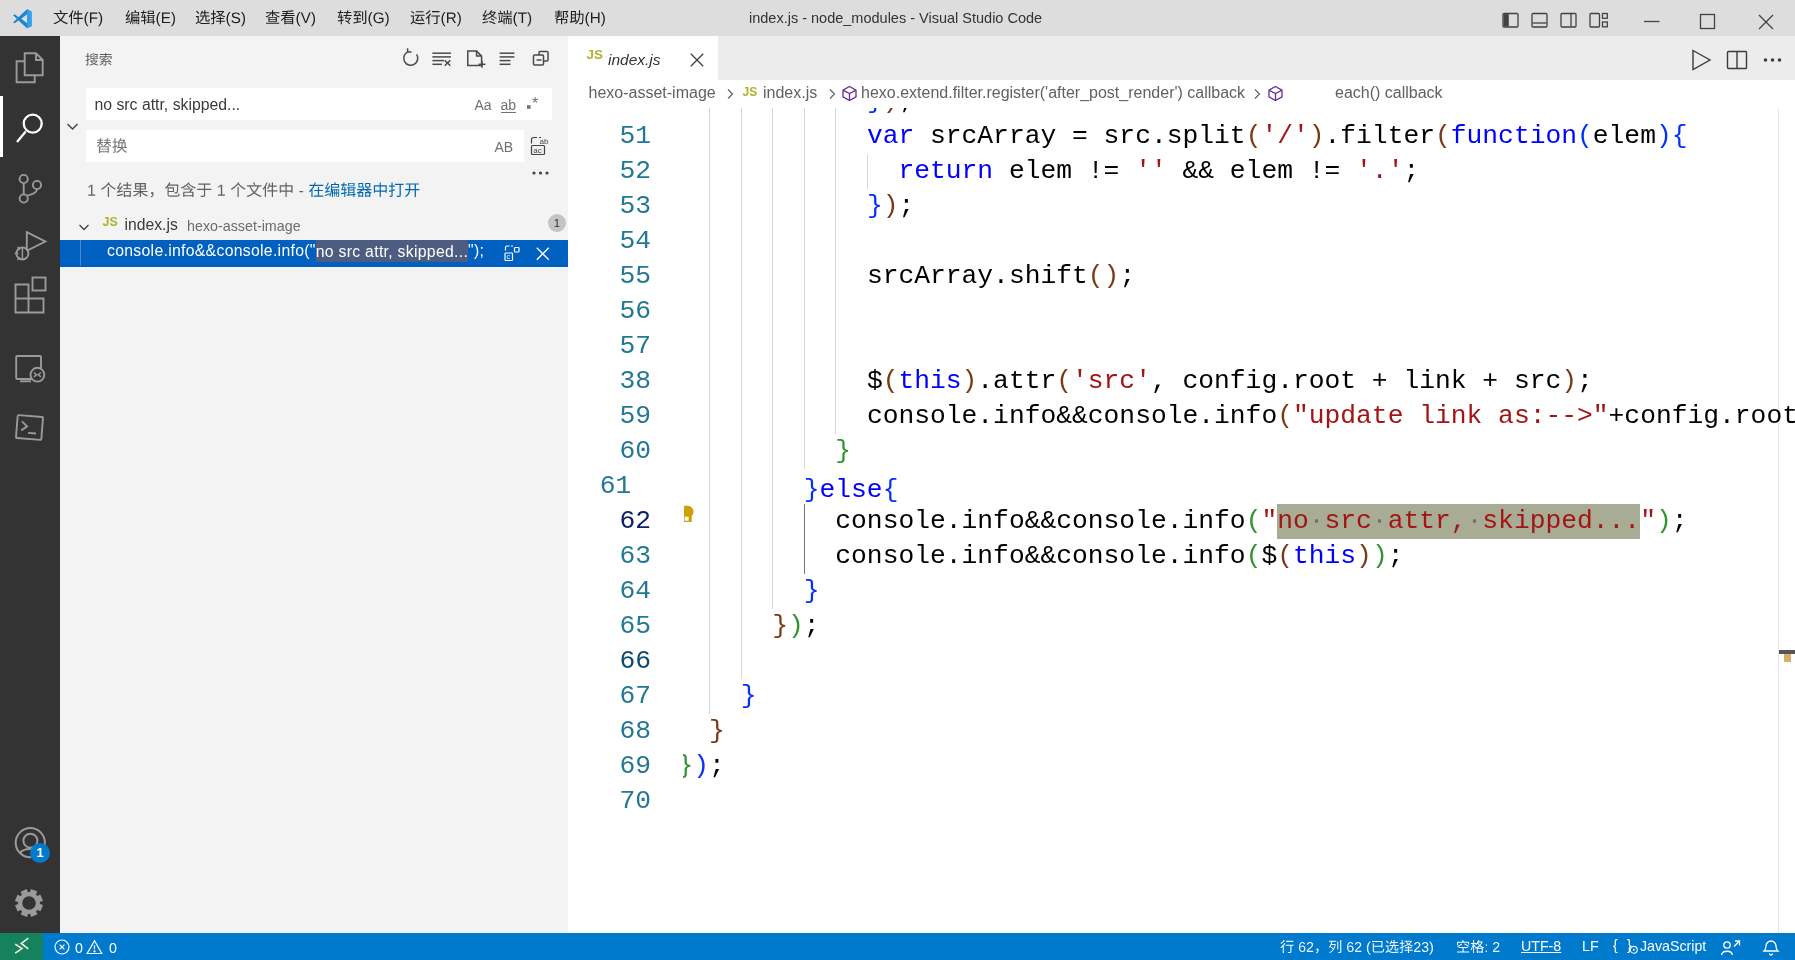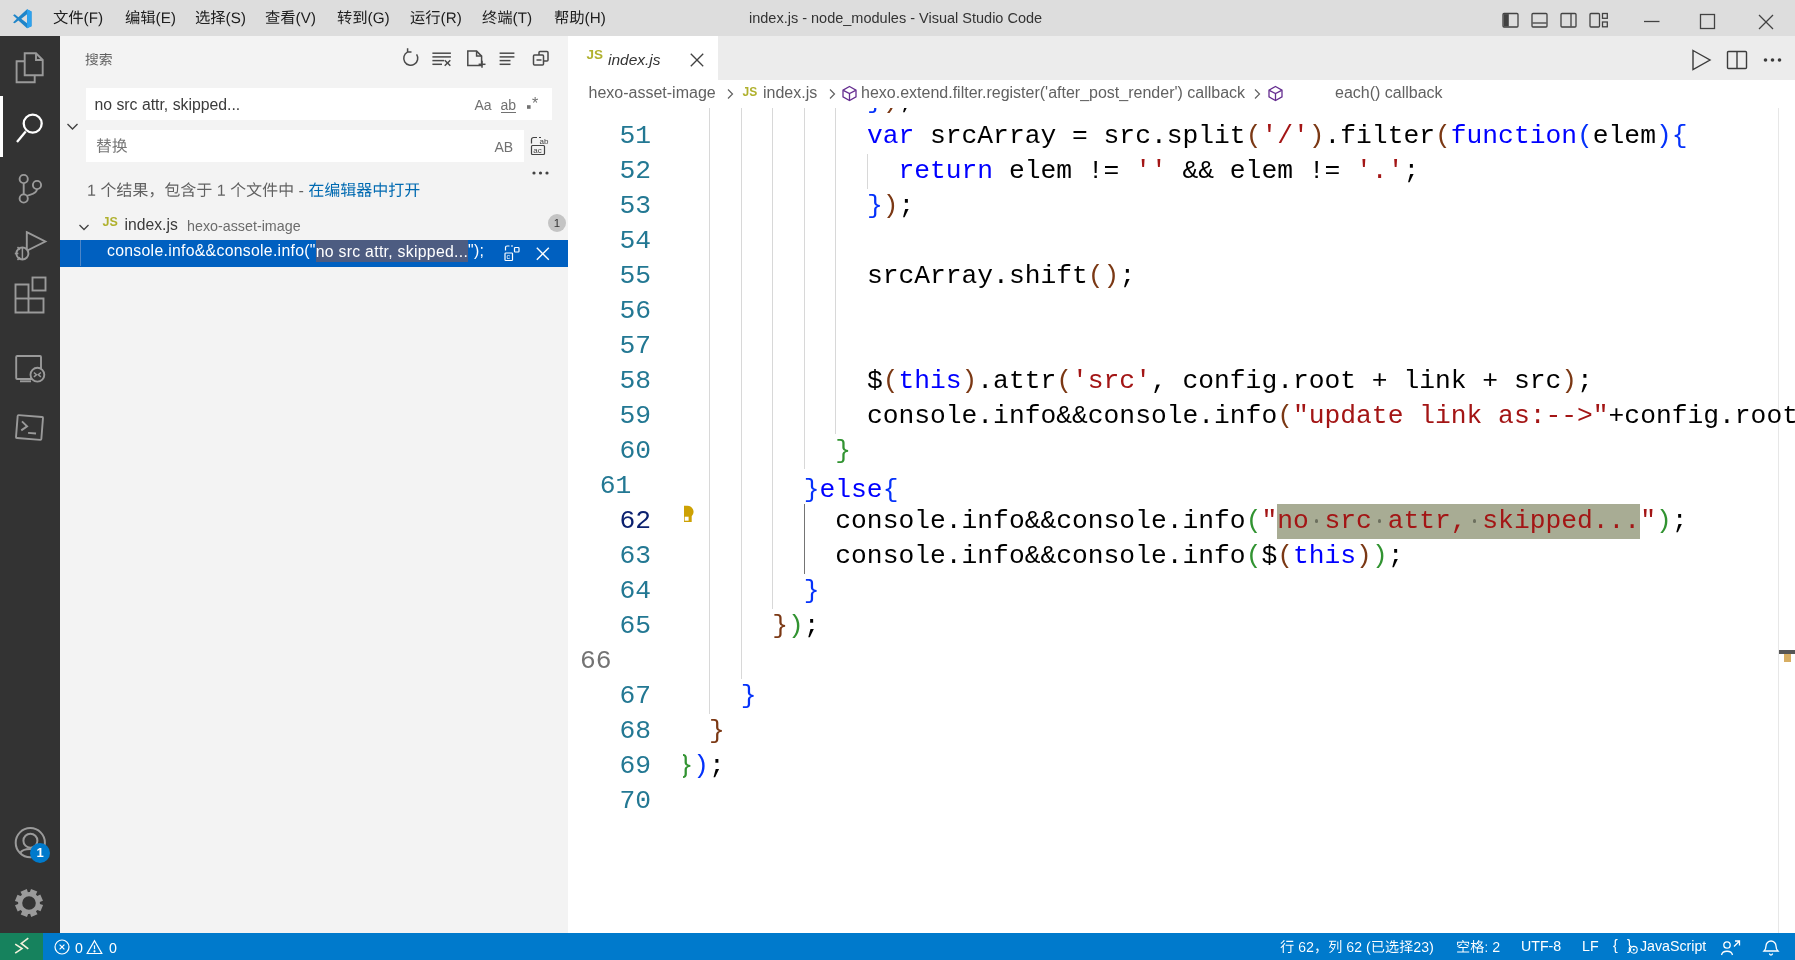--- a/index.html
+++ b/index.html
@@ -282,29 +282,29 @@
     </g>
   </svg>
 <div style="position:absolute;left:1287px;top:85px;font:16px/16px 'Liberation Sans',sans-serif;color:#616161;white-space:pre;margin-left:48px;">each() callback</div>
 <div style="position:absolute;left:580px;top:118.5px;width:71px;height:35px;text-align:right;font:26.3px/35px 'Liberation Mono';color:#237893">51</div>
 <div style="position:absolute;left:580px;top:153.5px;width:71px;height:35px;text-align:right;font:26.3px/35px 'Liberation Mono';color:#237893">52</div>
 <div style="position:absolute;left:580px;top:188.5px;width:71px;height:35px;text-align:right;font:26.3px/35px 'Liberation Mono';color:#237893">53</div>
 <div style="position:absolute;left:580px;top:223.5px;width:71px;height:35px;text-align:right;font:26.3px/35px 'Liberation Mono';color:#237893">54</div>
 <div style="position:absolute;left:580px;top:258.5px;width:71px;height:35px;text-align:right;font:26.3px/35px 'Liberation Mono';color:#237893">55</div>
 <div style="position:absolute;left:580px;top:293.5px;width:71px;height:35px;text-align:right;font:26.3px/35px 'Liberation Mono';color:#237893">56</div>
 <div style="position:absolute;left:580px;top:328.5px;width:71px;height:35px;text-align:right;font:26.3px/35px 'Liberation Mono';color:#237893">57</div>
-<div style="position:absolute;left:580px;top:363.5px;width:71px;height:35px;text-align:right;font:26.3px/35px 'Liberation Mono';color:#237893">58</div>
+<div style="position:absolute;left:580px;top:363.5px;width:71px;height:35px;text-align:right;font:26.3px/35px 'Liberation Mono';color:#237893">38</div>
 <div style="position:absolute;left:580px;top:398.5px;width:71px;height:35px;text-align:right;font:26.3px/35px 'Liberation Mono';color:#237893">59</div>
 <div style="position:absolute;left:580px;top:433.5px;width:71px;height:35px;text-align:right;font:26.3px/35px 'Liberation Mono';color:#237893">60</div>
 <div style="position:absolute;left:580px;top:468.5px;width:71px;height:35px;text-align:center;font:26.3px/35px 'Liberation Mono';color:#237893">61</div>
 <div style="position:absolute;left:580px;top:503.5px;width:71px;height:35px;text-align:right;font:26.3px/35px 'Liberation Mono';color:#0b216f">62</div>
 <div style="position:absolute;left:580px;top:538.5px;width:71px;height:35px;text-align:right;font:26.3px/35px 'Liberation Mono';color:#237893">63</div>
 <div style="position:absolute;left:580px;top:573.5px;width:71px;height:35px;text-align:right;font:26.3px/35px 'Liberation Mono';color:#237893">64</div>
 <div style="position:absolute;left:580px;top:608.5px;width:71px;height:35px;text-align:right;font:26.3px/35px 'Liberation Mono';color:#237893">65</div>
-<div style="position:absolute;left:580px;top:643.5px;width:71px;height:35px;text-align:left;font:26.3px/35px 'Liberation Mono';color:#737373">66</div>
+<div style="position:absolute;left:580px;top:643.5px;width:71px;height:35px;text-align:right;font:26.3px/35px 'Liberation Mono';color:#0c4a6e">66</div>
 <div style="position:absolute;left:580px;top:678.5px;width:71px;height:35px;text-align:right;font:26.3px/35px 'Liberation Mono';color:#237893">67</div>
 <div style="position:absolute;left:580px;top:713.5px;width:71px;height:35px;text-align:right;font:26.3px/35px 'Liberation Mono';color:#237893">68</div>
 <div style="position:absolute;left:580px;top:748.5px;width:71px;height:35px;text-align:right;font:26.3px/35px 'Liberation Mono';color:#237893">69</div>
 <div style="position:absolute;left:580px;top:783.5px;width:71px;height:35px;text-align:right;font:26.3px/35px 'Liberation Mono';color:#237893">70</div>
 <div style="position:absolute;left:683.5px;top:504.5px;width:10px;height:18px">
     <svg width="10" height="18" viewBox="0 0 10 18">
 <path fill="#cda103" d="M0 0.7 L3.4 0.7 A6.15 6.15 0 0 1 7.7 11.2 L7.7 16.9 L0 16.9 Z"></path>
 <rect x="0.7" y="11.7" width="3.9" height="4" fill="#ffffff"></rect>
 </svg>
   </div>
@@ -363,21 +363,21 @@
 <div style="position:absolute;left:1280px;top:936.6px;width:154px;height:20px">
     <svg width="153.9" height="19.9" viewBox="0 0 153.9 19.9">
       <path fill="#ffffff" d="M6.2 3.8V4.9H13.2V3.8ZM3.8 3.0C3.1 4.0 1.7 5.3 0.5 6.1C0.7 6.3 1.0 6.7 1.1 6.9C2.4 6.0 3.9 4.6 4.8 3.4ZM5.6 7.8V8.8H10.3V14.7C10.3 14.9 10.2 15.0 10.0 15.0C9.7 15.0 8.7 15.0 7.7 15.0C7.9 15.3 8.1 15.7 8.1 16.0C9.5 16.0 10.3 16.0 10.8 15.8C11.2 15.7 11.4 15.3 11.4 14.7V8.8H13.6V7.8ZM4.4 6.0C3.4 7.6 1.8 9.3 0.4 10.3C0.6 10.6 1.0 11.0 1.1 11.2C1.6 10.8 2.2 10.3 2.7 9.7V16.1H3.8V8.6C4.4 7.9 4.9 7.1 5.4 6.4Z M25.4 11.7Q25.4 13.3 24.6 14.2Q23.7 15.0 22.3 15.0Q20.6 15.0 19.7 13.8Q18.9 12.6 18.9 10.3Q18.9 7.7 19.8 6.4Q20.7 5.0 22.4 5.0Q24.6 5.0 25.1 7.0L24.0 7.2Q23.6 6.0 22.3 6.0Q21.3 6.0 20.7 7.0Q20.1 8.0 20.1 9.9Q20.4 9.3 21.1 8.9Q21.7 8.6 22.5 8.6Q23.8 8.6 24.6 9.4Q25.4 10.3 25.4 11.7ZM24.1 11.8Q24.1 10.7 23.6 10.1Q23.1 9.6 22.2 9.6Q21.3 9.6 20.8 10.1Q20.2 10.6 20.2 11.5Q20.2 12.6 20.8 13.3Q21.3 14.0 22.2 14.0Q23.1 14.0 23.6 13.4Q24.1 12.8 24.1 11.8Z M26.8 14.9V14.0Q27.1 13.2 27.6 12.6Q28.1 12.0 28.7 11.5Q29.3 11.0 29.8 10.5Q30.4 10.1 30.8 9.7Q31.2 9.3 31.5 8.8Q31.8 8.3 31.8 7.7Q31.8 6.9 31.3 6.5Q30.8 6.0 30.0 6.0Q29.2 6.0 28.7 6.5Q28.2 6.9 28.1 7.7L26.8 7.6Q27.0 6.4 27.8 5.7Q28.7 5.0 30.0 5.0Q31.5 5.0 32.3 5.7Q33.1 6.4 33.1 7.7Q33.1 8.2 32.8 8.8Q32.6 9.4 32.0 9.9Q31.5 10.5 30.1 11.7Q29.3 12.3 28.8 12.8Q28.3 13.4 28.1 13.8H33.2V14.9Z M36.2 16.4C37.7 15.9 38.6 14.7 38.6 13.2C38.6 12.2 38.2 11.6 37.4 11.6C36.8 11.6 36.3 11.9 36.3 12.6C36.3 13.3 36.8 13.6 37.4 13.6L37.6 13.6C37.6 14.6 37.0 15.2 35.9 15.7Z M57.3 4.6V12.6H58.3V4.6ZM60.2 3.1V14.7C60.2 14.9 60.1 15.0 59.9 15.0C59.6 15.0 58.9 15.0 58.1 15.0C58.3 15.3 58.4 15.7 58.5 16.0C59.6 16.0 60.3 16.0 60.7 15.8C61.1 15.6 61.3 15.3 61.3 14.7V3.1ZM50.7 10.6C51.4 11.1 52.3 11.8 52.9 12.3C51.9 13.7 50.7 14.7 49.3 15.2C49.5 15.4 49.8 15.8 49.9 16.1C52.9 14.8 55.1 12.0 55.8 7.1L55.2 6.9L55.0 6.9H51.8C52.0 6.2 52.2 5.5 52.4 4.8H56.2V3.7H49.0V4.8H51.3C50.8 6.9 50.0 9.0 48.9 10.3C49.1 10.4 49.5 10.8 49.7 11.0C50.4 10.2 51.0 9.1 51.4 7.9H54.7C54.4 9.2 54.0 10.4 53.4 11.4C52.9 10.9 52.0 10.3 51.3 9.8Z M73.6 11.7Q73.6 13.3 72.7 14.2Q71.9 15.0 70.4 15.0Q68.8 15.0 67.9 13.8Q67.0 12.6 67.0 10.3Q67.0 7.7 67.9 6.4Q68.8 5.0 70.5 5.0Q72.7 5.0 73.3 7.0L72.1 7.2Q71.7 6.0 70.5 6.0Q69.4 6.0 68.8 7.0Q68.2 8.0 68.2 9.9Q68.6 9.3 69.2 8.9Q69.8 8.6 70.6 8.6Q72.0 8.6 72.8 9.4Q73.6 10.3 73.6 11.7ZM72.3 11.8Q72.3 10.7 71.8 10.1Q71.2 9.6 70.3 9.6Q69.4 9.6 68.9 10.1Q68.4 10.6 68.4 11.5Q68.4 12.6 68.9 13.3Q69.5 14.0 70.4 14.0Q71.3 14.0 71.8 13.4Q72.3 12.8 72.3 11.8Z M74.9 14.9V14.0Q75.3 13.2 75.8 12.6Q76.3 12.0 76.8 11.5Q77.4 11.0 77.9 10.5Q78.5 10.1 78.9 9.7Q79.4 9.3 79.7 8.8Q79.9 8.3 79.9 7.7Q79.9 6.9 79.5 6.5Q79.0 6.0 78.1 6.0Q77.4 6.0 76.8 6.5Q76.3 6.9 76.2 7.7L75.0 7.6Q75.1 6.4 75.9 5.7Q76.8 5.0 78.1 5.0Q79.6 5.0 80.4 5.7Q81.2 6.4 81.2 7.7Q81.2 8.2 81.0 8.8Q80.7 9.4 80.2 9.9Q79.7 10.5 78.2 11.7Q77.4 12.3 76.9 12.8Q76.5 13.4 76.3 13.8H81.4V14.9Z M86.9 11.2Q86.9 9.2 87.5 7.6Q88.2 6.0 89.5 4.6H90.7Q89.4 6.1 88.8 7.7Q88.2 9.3 88.2 11.2Q88.2 13.2 88.8 14.8Q89.4 16.4 90.7 17.8H89.5Q88.2 16.4 87.5 14.8Q86.9 13.2 86.9 11.2Z M92.1 3.9V4.9H101.4V8.7H93.9V6.3H92.8V13.5C92.8 15.2 93.6 15.6 95.9 15.6C96.4 15.6 100.6 15.6 101.2 15.6C103.5 15.6 104.0 14.9 104.3 12.3C104.0 12.2 103.5 12.0 103.2 11.8C103.0 14.1 102.8 14.6 101.2 14.6C100.2 14.6 96.5 14.6 95.8 14.6C94.2 14.6 93.9 14.4 93.9 13.5V9.7H101.4V10.4H102.5V3.9Z M105.8 4.0C106.6 4.7 107.6 5.7 108.0 6.4L108.9 5.8C108.4 5.1 107.5 4.1 106.6 3.5ZM111.3 3.4C110.9 4.7 110.3 5.9 109.6 6.8C109.8 6.9 110.3 7.2 110.5 7.3C110.8 6.9 111.1 6.4 111.4 5.9H113.5V8.0H109.5V8.9H112.1C111.8 10.8 111.2 12.1 109.1 12.9C109.3 13.1 109.7 13.5 109.8 13.7C112.2 12.8 112.9 11.2 113.1 8.9H114.6V12.2C114.6 13.3 114.8 13.6 115.9 13.6C116.1 13.6 117.1 13.6 117.3 13.6C118.2 13.6 118.5 13.1 118.6 11.3C118.3 11.3 117.8 11.1 117.6 10.9C117.6 12.4 117.5 12.6 117.2 12.6C117.0 12.6 116.2 12.6 116.1 12.6C115.7 12.6 115.6 12.6 115.6 12.2V8.9H118.5V8.0H114.6V5.9H117.9V5.0H114.6V3.0H113.5V5.0H111.8C112.0 4.5 112.2 4.1 112.3 3.6ZM108.5 8.4H105.7V9.4H107.5V13.7C106.9 14.0 106.2 14.5 105.6 15.1L106.3 16.0C107.1 15.2 107.9 14.4 108.4 14.4C108.7 14.4 109.2 14.8 109.7 15.2C110.6 15.7 111.8 15.9 113.5 15.9C114.9 15.9 117.3 15.8 118.4 15.7C118.4 15.4 118.6 14.9 118.7 14.6C117.3 14.8 115.1 14.9 113.5 14.9C112.0 14.9 110.8 14.8 109.9 14.3C109.2 13.9 108.9 13.5 108.5 13.5Z M121.7 3.0V5.8H119.8V6.8H121.7V9.9C120.9 10.1 120.2 10.3 119.7 10.4L119.9 11.5L121.7 10.9V14.7C121.7 14.9 121.6 15.0 121.4 15.0C121.3 15.0 120.7 15.0 120.1 15.0C120.2 15.3 120.4 15.7 120.4 16.0C121.3 16.0 121.9 16.0 122.2 15.8C122.6 15.6 122.7 15.3 122.7 14.7V10.6L124.4 10.0L124.2 9.1L122.7 9.5V6.8H124.4V5.8H122.7V3.0ZM130.6 4.7C130.1 5.4 129.4 6.1 128.6 6.7C127.8 6.1 127.2 5.4 126.7 4.7ZM124.8 3.7V4.7H125.7C126.2 5.7 126.9 6.5 127.7 7.2C126.6 7.9 125.4 8.3 124.2 8.6C124.4 8.9 124.6 9.3 124.7 9.5C126.0 9.1 127.3 8.6 128.5 7.8C129.6 8.6 130.9 9.2 132.3 9.5C132.5 9.2 132.8 8.8 133.0 8.6C131.6 8.3 130.4 7.9 129.4 7.2C130.5 6.4 131.5 5.3 132.1 4.0L131.4 3.7L131.2 3.7ZM128.0 9.1V10.3H125.1V11.3H128.0V12.7H124.4V13.7H128.0V16.1H129.0V13.7H132.7V12.7H129.0V11.3H131.7V10.3H129.0V9.1Z M134.1 14.9V14.0Q134.4 13.2 134.9 12.6Q135.4 12.0 136.0 11.5Q136.6 11.0 137.1 10.5Q137.7 10.1 138.1 9.7Q138.6 9.3 138.8 8.8Q139.1 8.3 139.1 7.7Q139.1 6.9 138.6 6.5Q138.2 6.0 137.3 6.0Q136.5 6.0 136.0 6.5Q135.5 6.9 135.4 7.7L134.1 7.6Q134.3 6.4 135.1 5.7Q136.0 5.0 137.3 5.0Q138.8 5.0 139.6 5.7Q140.4 6.4 140.4 7.7Q140.4 8.2 140.1 8.8Q139.9 9.4 139.4 9.9Q138.8 10.5 137.4 11.7Q136.6 12.3 136.1 12.8Q135.6 13.4 135.4 13.8H140.5V14.9Z M148.5 12.2Q148.5 13.6 147.7 14.3Q146.8 15.0 145.2 15.0Q143.7 15.0 142.8 14.4Q142.0 13.7 141.8 12.4L143.1 12.3Q143.3 14.0 145.2 14.0Q146.2 14.0 146.7 13.6Q147.2 13.1 147.2 12.2Q147.2 11.4 146.6 10.9Q146.0 10.5 144.8 10.5H144.1V9.4H144.8Q145.8 9.4 146.4 9.0Q147.0 8.5 147.0 7.7Q147.0 6.9 146.5 6.5Q146.0 6.0 145.1 6.0Q144.3 6.0 143.8 6.4Q143.3 6.9 143.2 7.6L142.0 7.5Q142.1 6.3 143.0 5.7Q143.8 5.0 145.2 5.0Q146.6 5.0 147.4 5.7Q148.3 6.4 148.3 7.6Q148.3 8.5 147.7 9.1Q147.2 9.7 146.2 9.9V9.9Q147.3 10.0 147.9 10.7Q148.5 11.3 148.5 12.2Z M153.0 11.2Q153.0 13.3 152.4 14.8Q151.7 16.4 150.4 17.8H149.2Q150.5 16.4 151.1 14.8Q151.7 13.2 151.7 11.2Q151.7 9.3 151.1 7.7Q150.5 6.1 149.2 4.6H150.4Q151.7 6.0 152.4 7.6Q153.0 9.2 153.0 11.2Z"></path>
     </svg>
   </div>
 <div style="position:absolute;left:1456px;top:936.6px;width:44px;height:20px">
     <svg width="44.2" height="19.9" viewBox="0 0 44.2 19.9">
       <path fill="#ffffff" d="M8.0 7.3C9.5 8.0 11.4 9.2 12.3 9.8L13.0 9.0C12.0 8.3 10.1 7.3 8.7 6.6ZM5.5 6.5C4.4 7.5 2.9 8.4 1.2 9.0L1.8 10.0C3.5 9.3 5.1 8.2 6.2 7.2ZM1.1 14.6V15.6H13.2V14.6H7.6V11.0H11.7V10.0H2.6V11.0H6.5V14.6ZM6.0 3.2C6.2 3.7 6.5 4.2 6.7 4.7H1.1V7.9H2.1V5.7H12.1V7.6H13.1V4.7H8.0C7.8 4.2 7.4 3.5 7.1 2.9Z M22.4 5.4H25.5C25.0 6.3 24.5 7.2 23.8 7.9C23.1 7.2 22.6 6.4 22.2 5.7ZM17.1 3.0V6.0H14.9V7.0H16.9C16.5 9.0 15.5 11.2 14.6 12.4C14.8 12.7 15.1 13.1 15.2 13.4C15.9 12.4 16.5 10.9 17.1 9.3V16.0H18.1V8.9C18.5 9.5 19.0 10.3 19.2 10.7L19.9 9.9C19.6 9.5 18.5 8.1 18.1 7.7V7.0H19.7L19.4 7.3C19.6 7.5 20.0 7.9 20.2 8.0C20.7 7.6 21.2 7.1 21.6 6.5C22.0 7.2 22.5 7.9 23.1 8.5C21.9 9.6 20.5 10.3 19.0 10.8C19.3 11.0 19.5 11.4 19.7 11.6C20.0 11.5 20.4 11.4 20.8 11.2V16.1H21.8V15.4H25.7V16.0H26.8V11.1L27.4 11.3C27.6 11.1 27.9 10.7 28.1 10.4C26.7 10.0 25.5 9.3 24.5 8.5C25.5 7.5 26.3 6.2 26.8 4.8L26.2 4.5L26.0 4.5H22.9C23.1 4.1 23.3 3.7 23.5 3.2L22.5 3.0C21.9 4.4 21.0 5.8 19.9 6.8V6.0H18.1V3.0ZM21.8 14.5V11.8H25.7V14.5ZM21.5 10.8C22.3 10.4 23.1 9.9 23.8 9.2C24.5 9.8 25.3 10.4 26.2 10.8Z M29.7 8.8V7.4H31.0V8.8ZM29.7 14.9V13.5H31.0V14.9Z M37.0 14.9V14.0Q37.4 13.2 37.9 12.6Q38.4 12.0 38.9 11.5Q39.5 11.0 40.1 10.5Q40.6 10.1 41.0 9.7Q41.5 9.3 41.8 8.8Q42.0 8.3 42.0 7.7Q42.0 6.9 41.6 6.5Q41.1 6.0 40.3 6.0Q39.5 6.0 38.9 6.5Q38.4 6.9 38.3 7.7L37.1 7.6Q37.2 6.4 38.1 5.7Q38.9 5.0 40.3 5.0Q41.7 5.0 42.5 5.7Q43.3 6.4 43.3 7.7Q43.3 8.2 43.1 8.8Q42.8 9.4 42.3 9.9Q41.8 10.5 40.3 11.7Q39.5 12.3 39.1 12.8Q38.6 13.4 38.4 13.8H43.5V14.9Z"></path>
     </svg>
   </div>
-<div style="position:absolute;left:1521px;top:938.6px;font:14.2px/14.2px 'Liberation Sans',sans-serif;color:#ffffff;white-space:pre;">UTF-8</div>
+<div style="position:absolute;left:1521px;top:938.6px;font:14.2px/14.2px 'Liberation Sans',sans-serif;color:#ffffff;white-space:pre;text-decoration:underline;">UTF-8</div>
 <div style="position:absolute;left:1582px;top:938.6px;font:14.2px/14.2px 'Liberation Sans',sans-serif;color:#ffffff;white-space:pre;">LF</div>
 <div style="position:absolute;left:1613px;top:938.2px;font:14.2px/14.2px 'Liberation Sans',sans-serif;color:#ffffff;white-space:pre;">{</div>
 <div style="position:absolute;left:1627px;top:938.2px;font:14.2px/14.2px 'Liberation Sans',sans-serif;color:#ffffff;white-space:pre;">}</div>
 <svg style="position:absolute;left:1629px;top:945px" width="10" height="10" viewBox="0 0 10 10">
     <circle cx="4.8" cy="4.8" r="3.4" stroke="#fff" stroke-width="1.1" fill="none"></circle>
     <circle cx="4.8" cy="4.8" r="1" fill="#fff"></circle>
   </svg>
 <div style="position:absolute;left:1640px;top:938.6px;font:14.2px/14.2px 'Liberation Sans',sans-serif;color:#ffffff;white-space:pre;">JavaScript</div>
 <svg style="position:absolute;left:1720px;top:938.5px" width="22" height="17" viewBox="0 0 22 17">
     <g stroke="#ffffff" stroke-width="1.3" fill="none">

